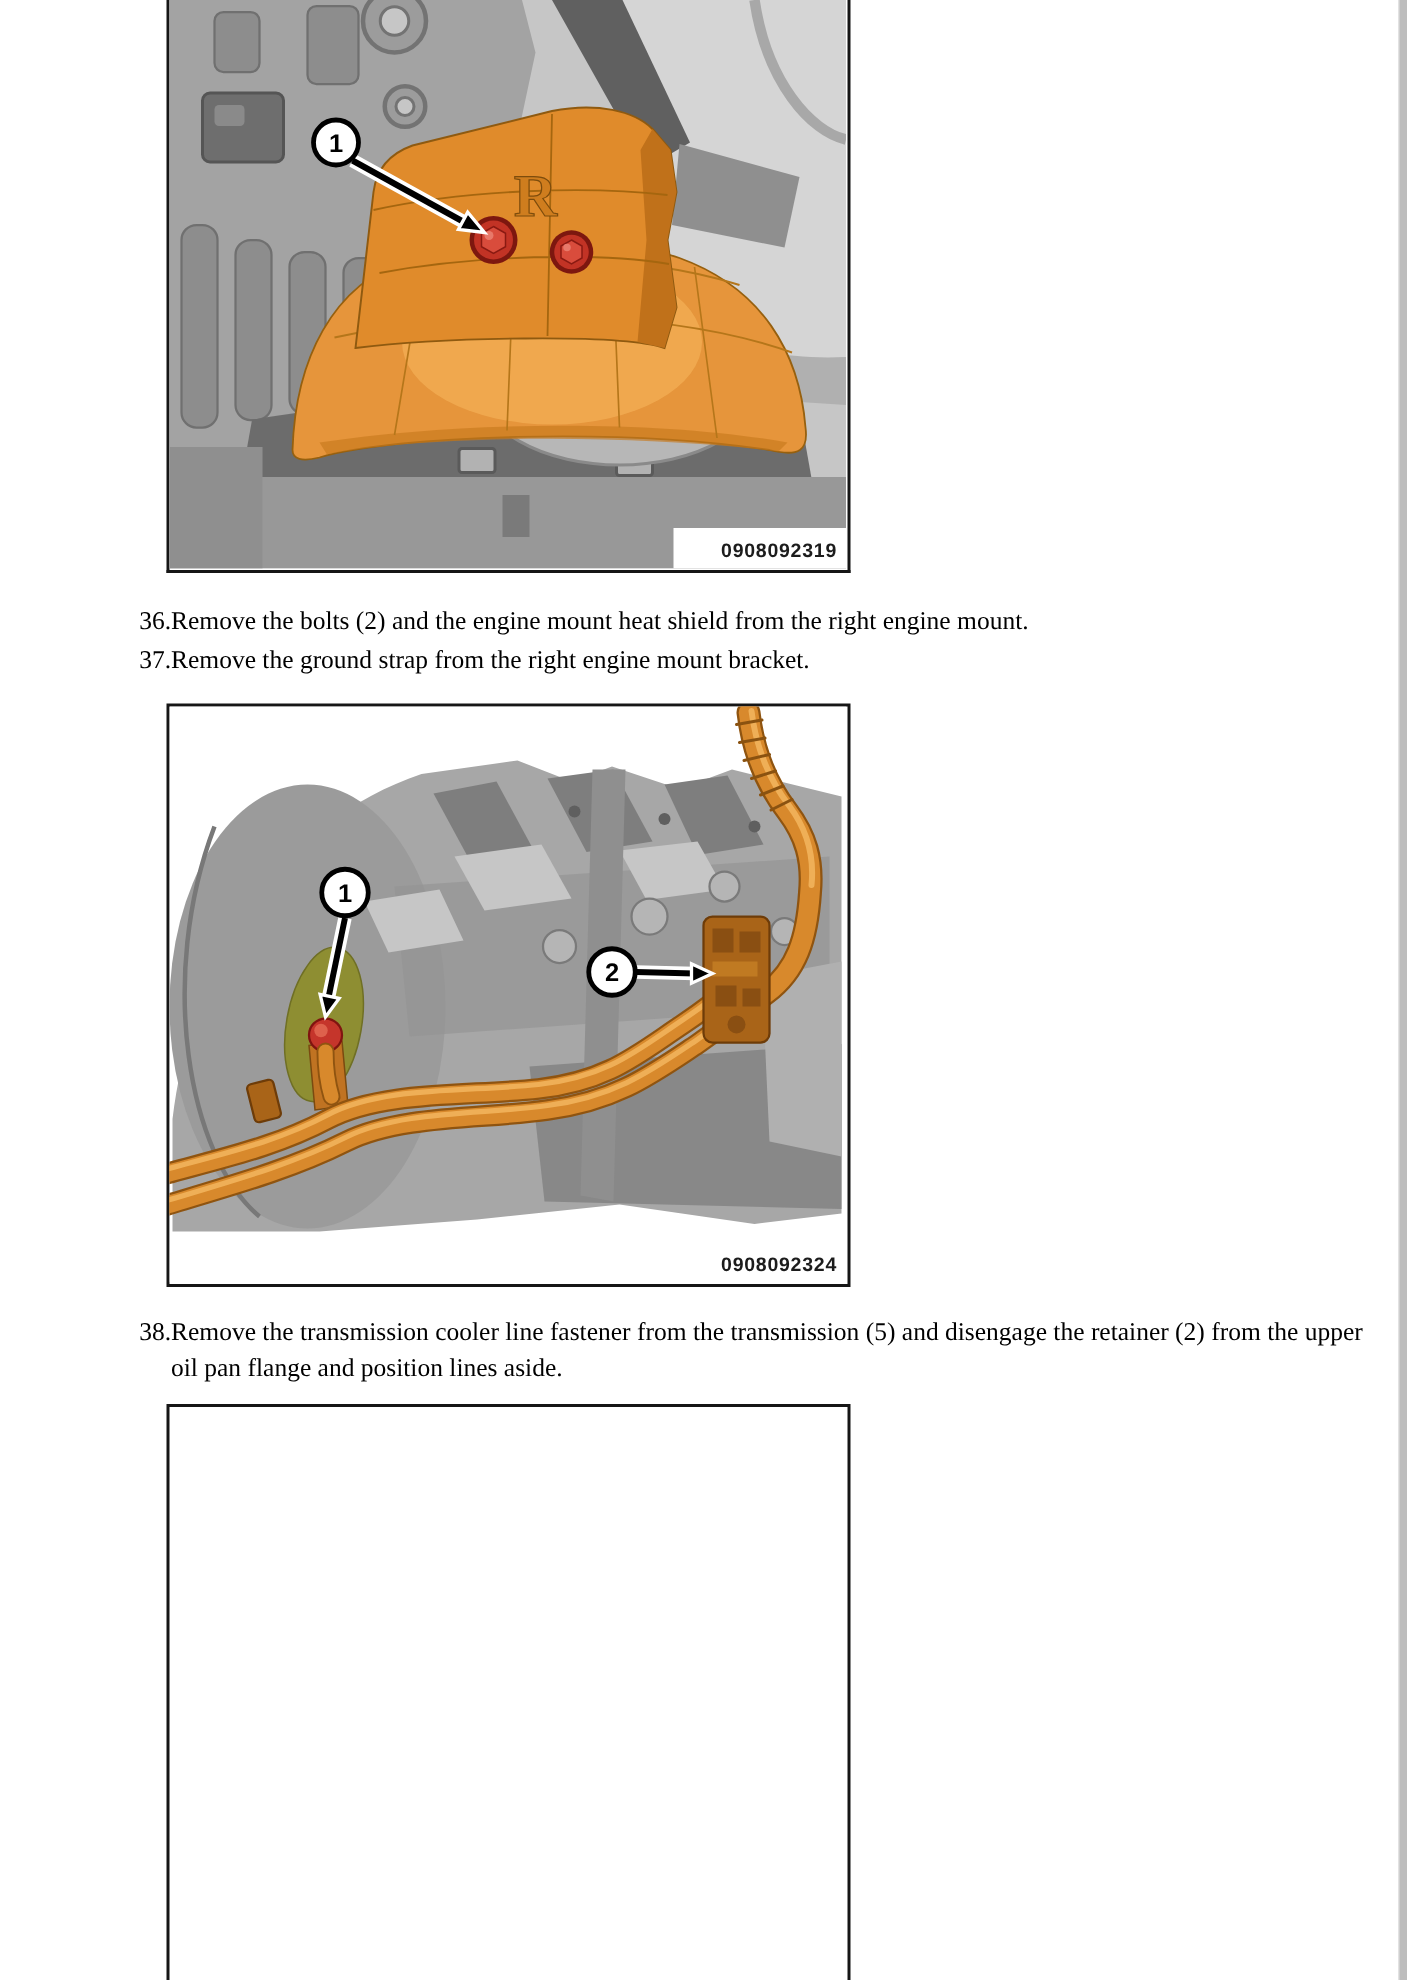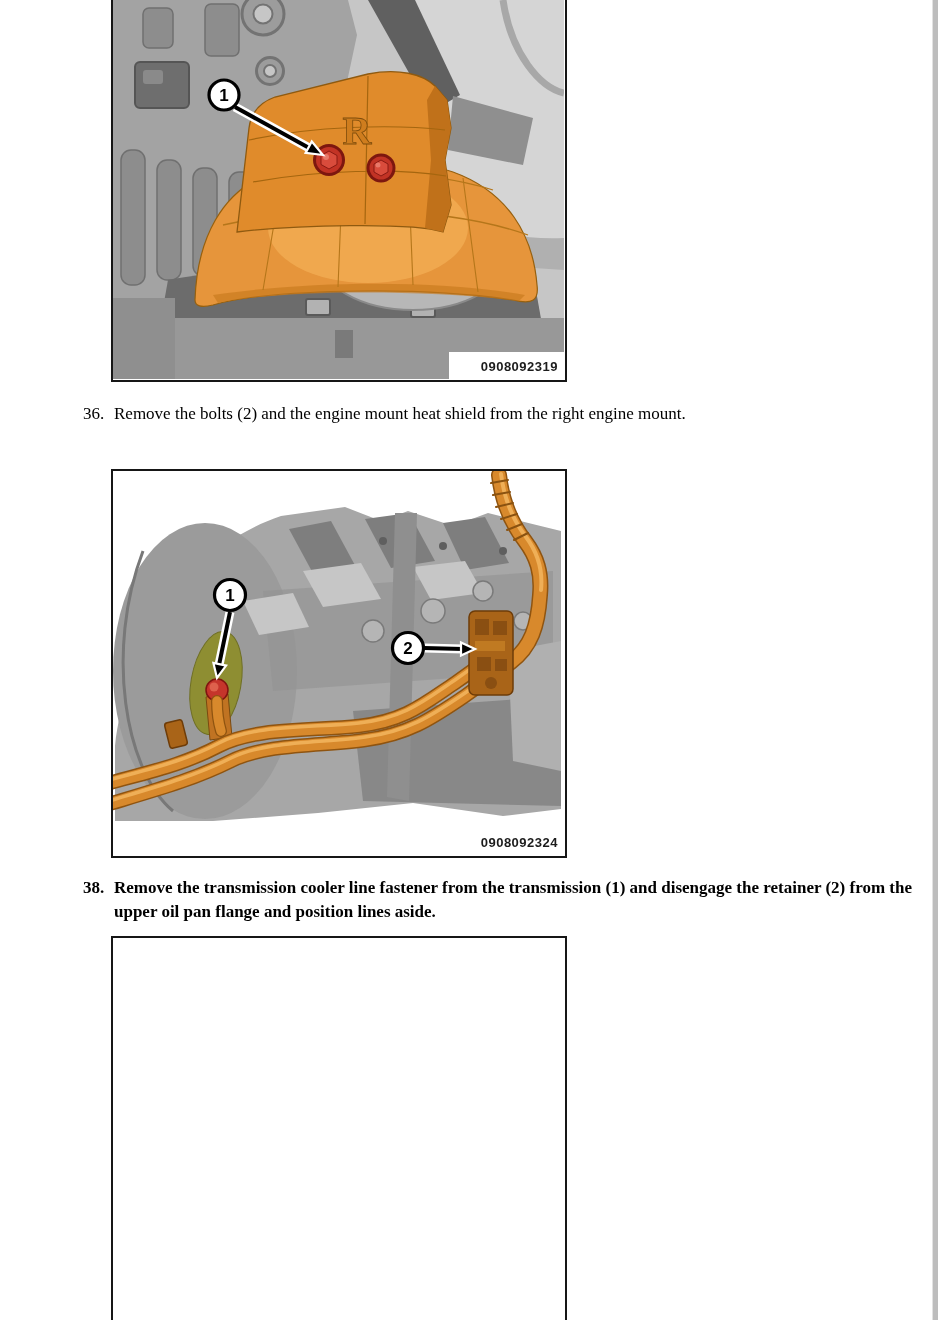--- a/index.html
+++ b/index.html
@@ -8,25 +8,25 @@
   .page{position:absolute;inset:0;width:938px;height:1320px;background:#fff;}
 
   .figure{position:absolute;left:111px;width:456px;background:#fff;box-sizing:border-box;}
   .figure svg{display:block;}
   #fig1{top:0;height:382px;border:2.5px solid #161616;border-top:none;}
   #fig2{top:469px;height:389px;border:2.5px solid #161616;}
   #fig3{top:936px;height:400px;border:2.5px solid #161616;}
 
   .step{position:absolute;left:83px;width:838px;display:flex;
         font-size:17px;line-height:24px;}
-  .step-num{flex:0 0 31px;}
+  .step-num{flex:0 0 31px;text-align:right;}
   .step-text{flex:1;}
   #step36{top:402px;}
   #step37{top:428px;}
-  #step38{top:876px;font-weight:bold;}
+  #step38{top:876px;}
 
   .scrollbar{position:absolute;right:0;top:0;width:6px;height:1320px;
              background:#bdbdbd;border-left:1px solid #e2e2e2;box-sizing:border-box;}
 
   .callout-num{font-family:"Liberation Sans",sans-serif;font-weight:bold;font-size:17px;}
   .id-label{font-family:"Liberation Sans",sans-serif;font-weight:bold;font-size:13px;
             letter-spacing:.5px;fill:#1c1c1c;}
 </style>
 </head>
 <body>
@@ -118,20 +118,24 @@
       <g>
         <rect x="336" y="352" width="115" height="27" fill="#ffffff"></rect>
         <text x="445" y="371" text-anchor="end" class="id-label">0908092319</text>
       </g>
     </svg>
   </div>
 
   <div class="step" id="step36">
     <span class="step-num">36.</span>
     <span class="step-text">Remove the bolts (2) and the engine mount heat shield from the right engine mount.</span>
+  </div>
+  <div class="step" id="step37">
+    <span class="step-num">37.</span>
+    <span class="step-text">Remove the ground strap from the right engine mount bracket.</span>
   </div>
 
   <div class="figure" id="fig2">
     <svg viewBox="0 0 451 384" width="451" height="384">
       <rect width="451" height="384" fill="#ffffff"></rect>
 
       <path d="M2,350 L2,275 C14,175 70,78 168,45 L232,36 L268,50 L295,40 L340,55 L375,42 L448,60 L448,338 L390,345 L300,332 L205,342 L100,350 Z" fill="#a7a7a7"></path>
       <ellipse cx="92" cy="200" rx="92" ry="148" fill="#9b9b9b"></ellipse>
       <path d="M30,80 C-8,180 12,300 60,340" fill="none" stroke="#787878" stroke-width="3"></path>
       <path d="M150,120 L440,100 L440,200 L160,220 Z" fill="#949494" opacity="0.7"></path>
@@ -223,19 +227,19 @@
         <circle cx="295" cy="177" r="15.5" fill="#ffffff" stroke="#000000" stroke-width="3.2"></circle>
         <text x="295" y="183" text-anchor="middle" class="callout-num">2</text>
       </g>
 
       <text x="445" y="376" text-anchor="end" class="id-label">0908092324</text>
     </svg>
   </div>
 
   <div class="step" id="step38">
     <span class="step-num">38.</span>
-    <span class="step-text">Remove the transmission cooler line fastener from the transmission (1) and disengage the retainer (2) from the upper oil pan flange and position lines aside.</span>
+    <span class="step-text">Remove the transmission cooler line fastener from the transmission (5) and disengage the retainer (2) from the upper oil pan flange and position lines aside.</span>
   </div>
 
   <div class="figure" id="fig3"></div>
 
   <div class="scrollbar"></div>
 </div>
 
 </body></html>

